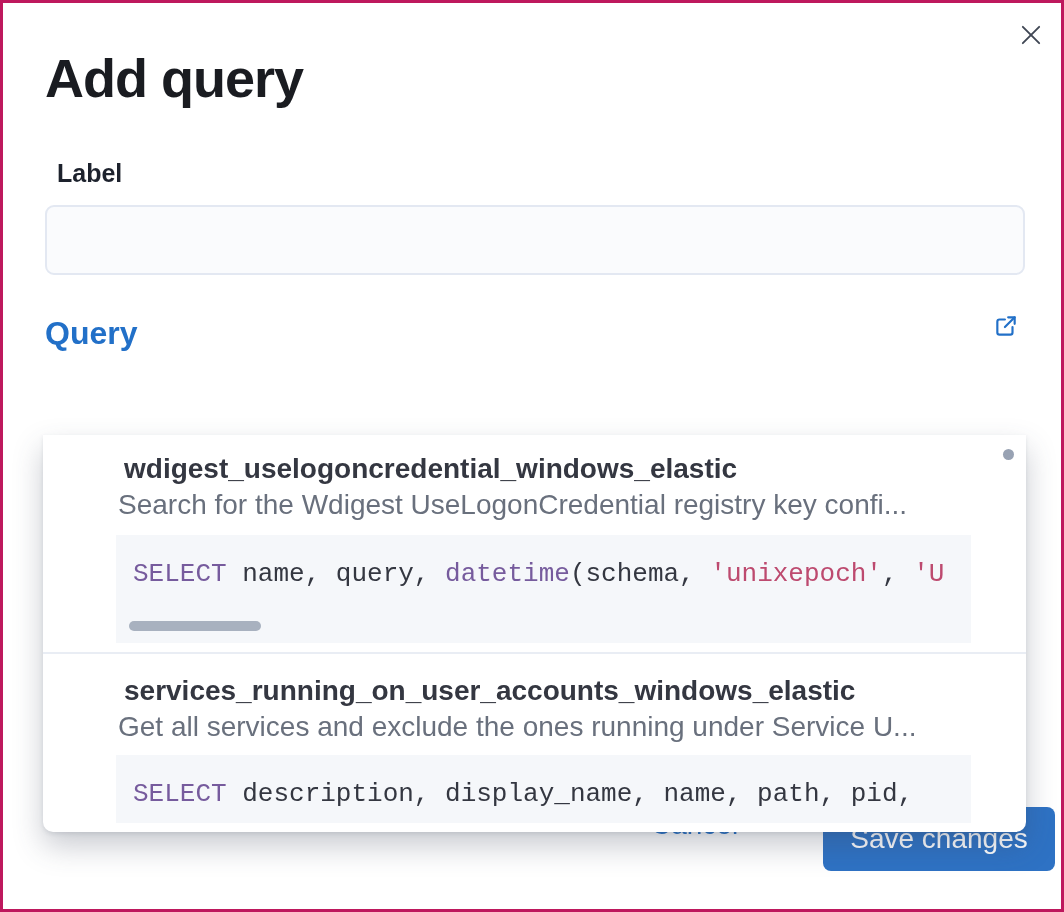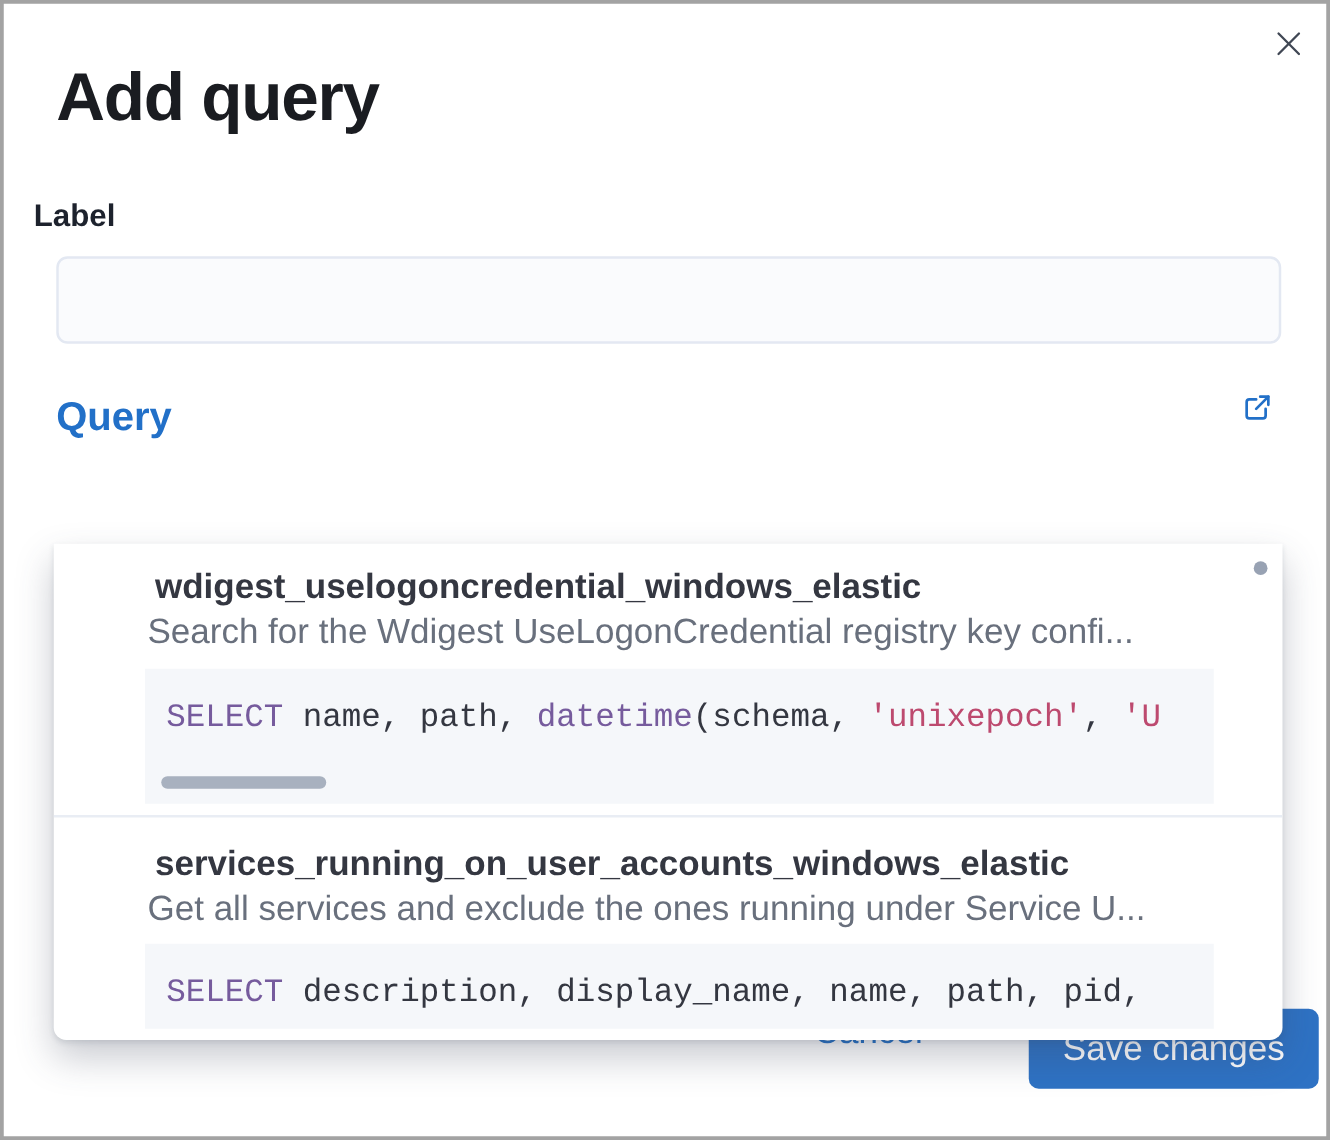--- a/index.html
+++ b/index.html
@@ -1,38 +1,38 @@
 <!DOCTYPE html>
 <html><head>
 <meta charset="utf-8">
 <style>
   html,body{margin:0;padding:0;background:#ffffff;}
   *{box-sizing:border-box;}
   .frame{
     position:relative;
     width:1064px;height:912px;
-    border:3px solid #a3a3a3;
+    border:3px solid #be185d;
     background:#ffffff;
     font-family:"Liberation Sans", sans-serif;
     overflow:hidden;
   }
   
   .close-btn{
     position:absolute;top:12px;right:10px;width:40px;height:40px;
     display:flex;align-items:center;justify-content:center;
     background:transparent;border:none;cursor:pointer;padding:0;
   }
   
   .modal-title{
     position:absolute;left:42px;top:44px;margin:0;
     font-size:54px;font-weight:700;color:#1a1c21;letter-spacing:-1px;
   }
   
   .field-label{
-    position:absolute;left:24px;top:156px;
+    position:absolute;left:54px;top:156px;
     font-size:25px;font-weight:700;color:#1d222d;
   }
   .label-input{
     position:absolute;left:42px;top:202px;width:980px;height:70px;
     background:#fafbfd;border:2px solid #e3e8f2;border-radius:9px;
     font-size:27px;color:#343741;padding:0 20px;outline:none;
     font-family:"Liberation Sans", sans-serif;
   }
   
   .query-label{
@@ -150,21 +150,21 @@
   <a class="cancel-link" href="#">Cancel</a>
   <button class="save-btn">Save changes</button>
 
   <div class="dropdown-panel">
     <div class="panel-scroll-dot"></div>
 
     <div class="option" style="top:0;height:217px;">
       <div class="opt-title" style="top:12px;">wdigest_uselogoncredential_windows_elastic</div>
       <div class="opt-desc" style="top:54px;">Search for the Wdigest UseLogonCredential registry key confi...</div>
       <div class="code-block" style="top:100px;height:108px;">
-        <div class="code-line"><span class="tok-kw">SELECT</span><span class="tok-plain"> name, path, </span><span class="tok-kw">datetime</span><span class="tok-plain">(schema, </span><span class="tok-str">'unixepoch'</span><span class="tok-plain">, </span><span class="tok-str">'U</span></div>
+        <div class="code-line"><span class="tok-kw">SELECT</span><span class="tok-plain"> name, query, </span><span class="tok-kw">datetime</span><span class="tok-plain">(schema, </span><span class="tok-str">'unixepoch'</span><span class="tok-plain">, </span><span class="tok-str">'U</span></div>
         <div class="code-hscroll"></div>
       </div>
     </div>
 
     <div class="opt-divider"></div>
 
     <div class="option" style="top:219px;height:178px;">
       <div class="opt-title" style="top:15px;">services_running_on_user_accounts_windows_elastic</div>
       <div class="opt-desc" style="top:57px;">Get all services and exclude the ones running under Service U...</div>
       <div class="code-block" style="top:101px;height:68px;">

